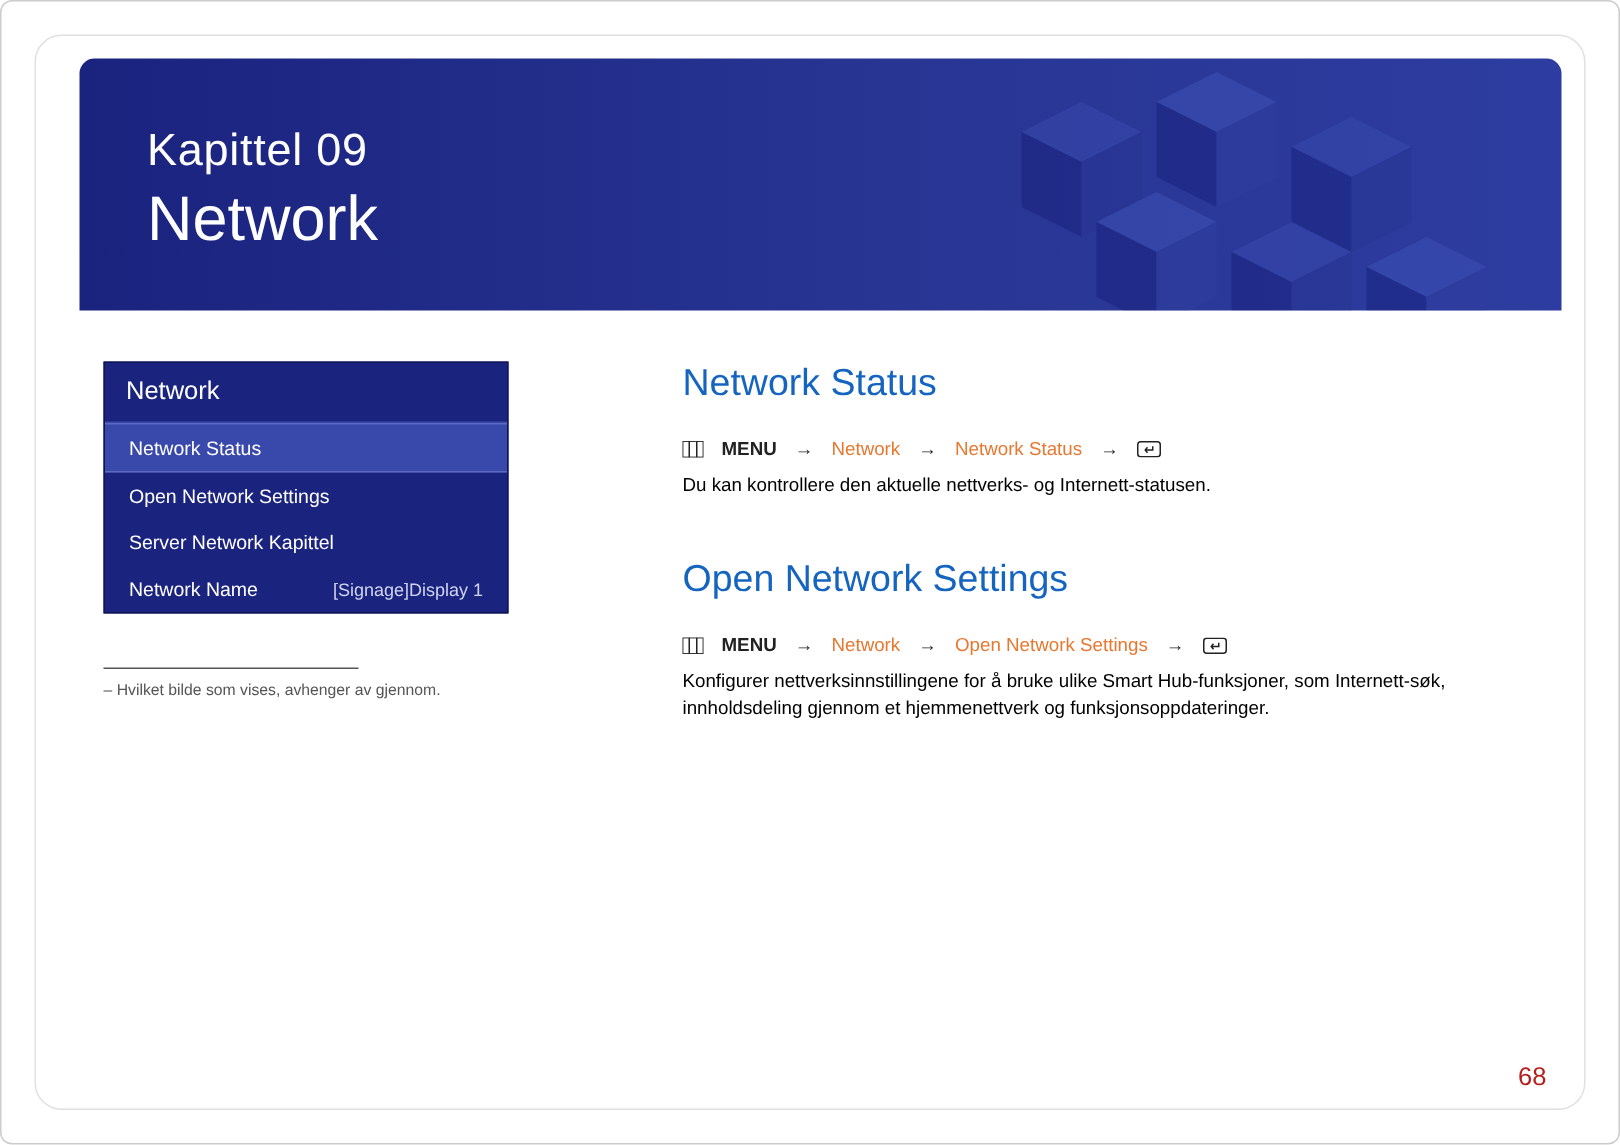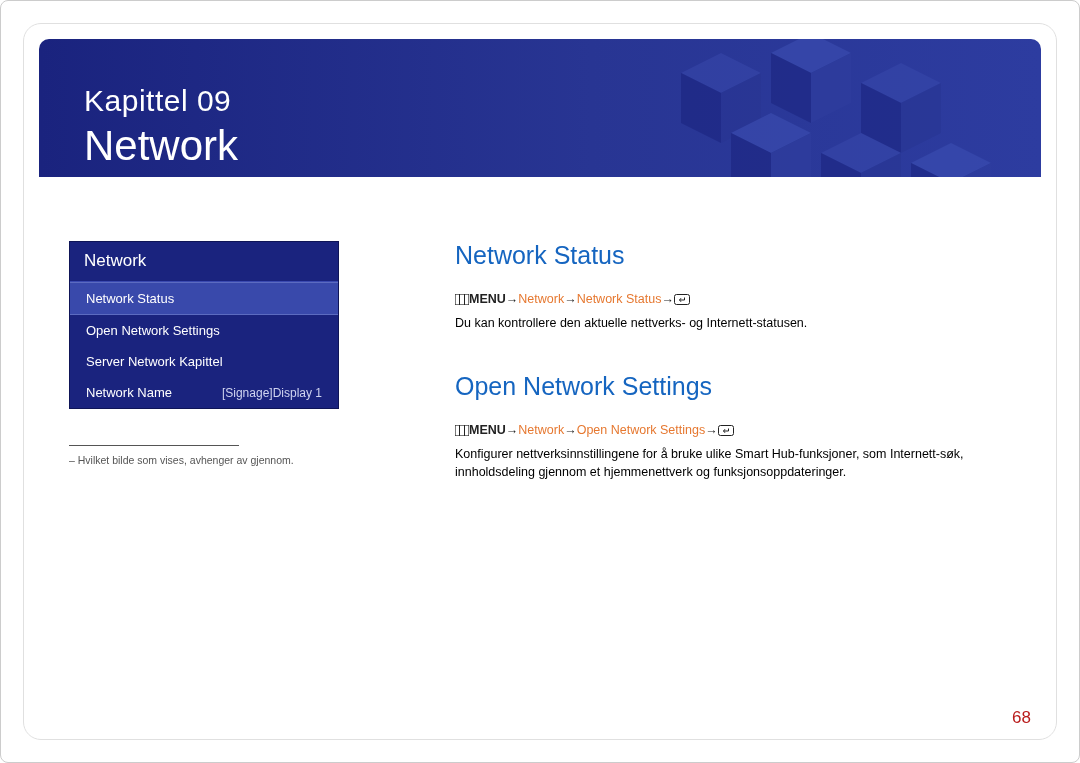--- a/index.html
+++ b/index.html
@@ -19,23 +19,23 @@
     left: 22px;
     right: 22px;
     bottom: 22px;
     border: 1px solid #e0e0e0;
     border-radius: 18px;
     pointer-events: none;
   }
   .banner {
     position: absolute;
     top: 38px;
-    left: 38px;
+    left: 52px;
     right: 38px;
-    height: 138px;
+    height: 168px;
     background: #1e2a8f;
     background: linear-gradient(90deg, #1a237e 0%, #283593 55%, #2d3ca0 100%);
     border-top-left-radius: 10px;
     border-top-right-radius: 10px;
     overflow: hidden;
   }
   .banner-cubes {
     position: absolute;
     right: 0;
     top: 0;
@@ -115,21 +115,21 @@
     font-size: 25px;
     font-weight: 400;
     margin-bottom: 22px;
   }
   .breadcrumb {
     font-size: 12.5px;
     color: #222;
     display: flex;
     align-items: center;
     flex-wrap: wrap;
-    gap: 0;
+    gap: 12px;
     margin-bottom: 8px;
   }
   .bc-arrow { color: #222; }
   .bc-orange { color: #e67830; }
   .bc-icon {
     display: inline-flex;
     align-items: center;
   }
   .body-text {
     font-size: 12.5px;

